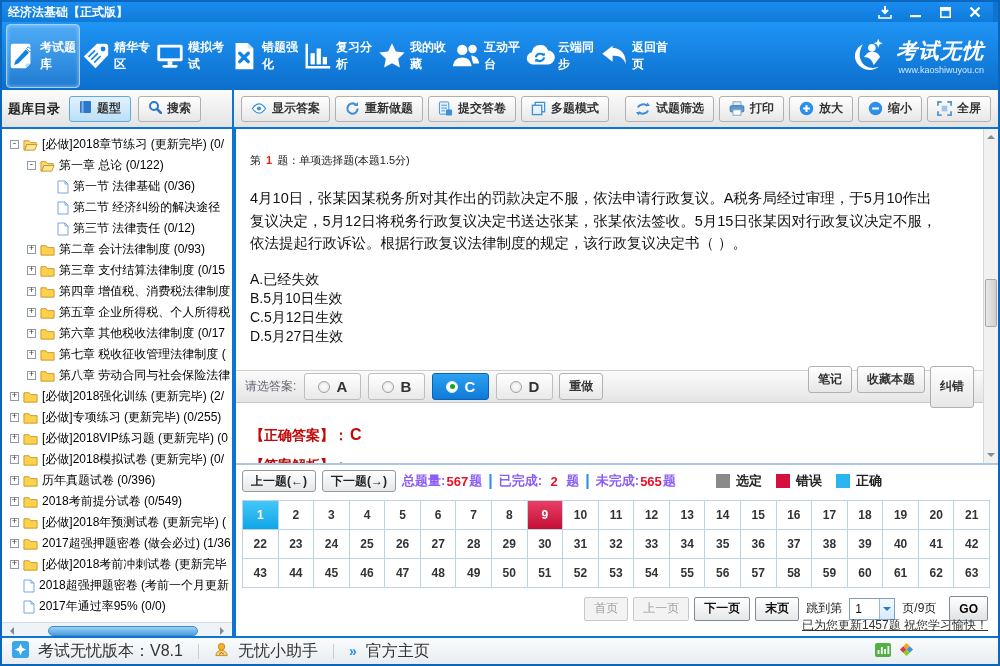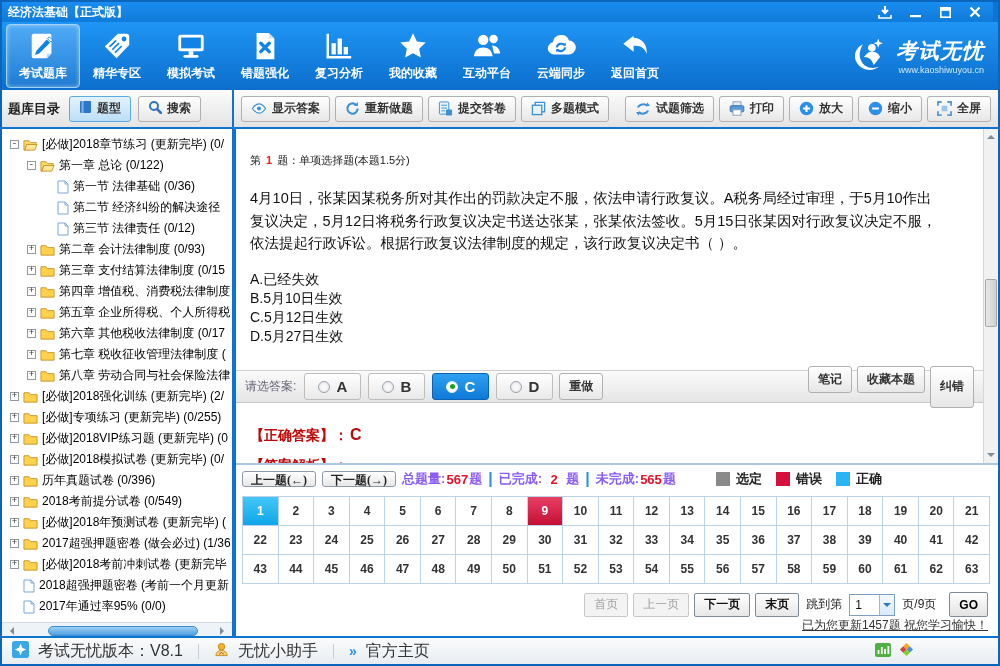--- a/index.html
+++ b/index.html
@@ -9,21 +9,21 @@
   
   .titlebar { position:absolute; top:0; left:0; right:5px; height:20px;
     background:linear-gradient(#1a8cf0,#0f7bd9); display:flex; align-items:center; padding:0 6px; }
   .titlebar .title { color:#fff; font-size:12px; font-weight:bold; }
   .win-controls { margin-left:auto; display:flex; align-items:center; gap:14px; padding-right:4px; }
   .wc { display:inline-flex; width:16px; height:14px; align-items:center; justify-content:center; cursor:pointer; }
 
   
   .toolbar { position:absolute; top:20px; left:0; right:0; height:68px;
     background:linear-gradient(#1f95f5,#0c6ecc); display:flex; align-items:stretch; padding:2px 4px; }
-  .tool-item { width:74px; display:flex; flex-direction:column; align-items:center; justify-content:center;
+  .tool-item { width:74px; display:flex; flex-direction:row; align-items:center; justify-content:center;
     gap:3px; color:#fff; font-size:12px; font-weight:bold; border:1px solid transparent; border-radius:4px; cursor:pointer; }
   .tool-item.active { background:linear-gradient(rgba(255,255,255,.22),rgba(255,255,255,.08));
     border:1px solid #9ed2fb; box-shadow:inset 0 0 4px rgba(255,255,255,.5); }
   .tool-icon { height:32px; display:flex; align-items:center; }
   .logo { margin-left:auto; display:flex; align-items:center; gap:4px; padding-right:10px; }
   .logo-title { color:#fff; font-size:21px; font-weight:bold; font-style:italic; letter-spacing:1px; }
   .logo-sub { color:#cfe9ff; font-size:9px; text-align:right; }
 
   
   .subbar { position:absolute; top:88px; left:0; right:0; height:39px; display:flex;
@@ -84,22 +84,22 @@
   .vs-arrow { position:absolute; left:0; right:0; height:15px; display:flex; align-items:center; justify-content:center; cursor:pointer; }
   .vs-arrow.up { top:0; } .vs-arrow.down { bottom:0; }
   .tri-u { width:0; height:0; border:4px solid transparent; border-bottom-color:#7e8b98; margin-top:-3px; }
   .tri-d { width:0; height:0; border:4px solid transparent; border-top-color:#7e8b98; margin-bottom:-3px; }
   .vs-thumb { position:absolute; left:1px; right:1px; top:150px; height:48px; background:linear-gradient(90deg,#e8e8e8,#cfcfcf);
     border:1px solid #a8a8a8; border-radius:2px; cursor:pointer; }
 
   
   .bottom-panel { position:absolute; top:334px; left:0; right:0; bottom:0; background:#fff; border-top:2px solid #aac8e2; }
   .stats-row { display:flex; align-items:center; gap:6px; padding:5px 8px 4px 6px; }
-  .nav-btn { height:16px; padding:0 8px; background:linear-gradient(#ffffff,#e7e7e7); border:1px solid #8d9aa8;
-    border-radius:3px; font-size:12px; font-weight:bold; color:#222; cursor:pointer;font-family:Liberation Serif, serif; }
+  .nav-btn { height:22px; padding:0 8px; background:linear-gradient(#ffffff,#e7e7e7); border:1px solid #8d9aa8;
+    border-radius:3px; font-size:12px; font-weight:bold; color:#222; cursor:pointer; }
   .stat-lbl { font-size:13px; font-weight:bold; color:#8b5cf6; }
   .stat-val { font-size:13px; font-weight:bold; color:#e8112d; min-width:24px; text-align:center; }
   .stat-pipe { color:#2e8fe8; font-weight:bold; margin:0 6px; }
   .legend { display:flex; align-items:center; gap:6px; margin-left:34px; }
   .leg-sq { width:14px; height:14px; display:inline-block; }
   .leg-lbl { font-size:13px; font-weight:bold; color:#222; margin-right:8px; }
   .num-grid { margin:4px 8px 0 6px; display:grid; border-top:1px solid #bcd2e6; border-left:1px solid #bcd2e6; }
   .cell { height:29px; line-height:28px; text-align:center; font-size:12px; font-weight:bold; color:#333;
     border-right:1px solid #bcd2e6; border-bottom:1px solid #bcd2e6; background:#fff; cursor:pointer; }
   .cell.ok { background:linear-gradient(#45c6f7,#0fa6e8); color:#fff; }

